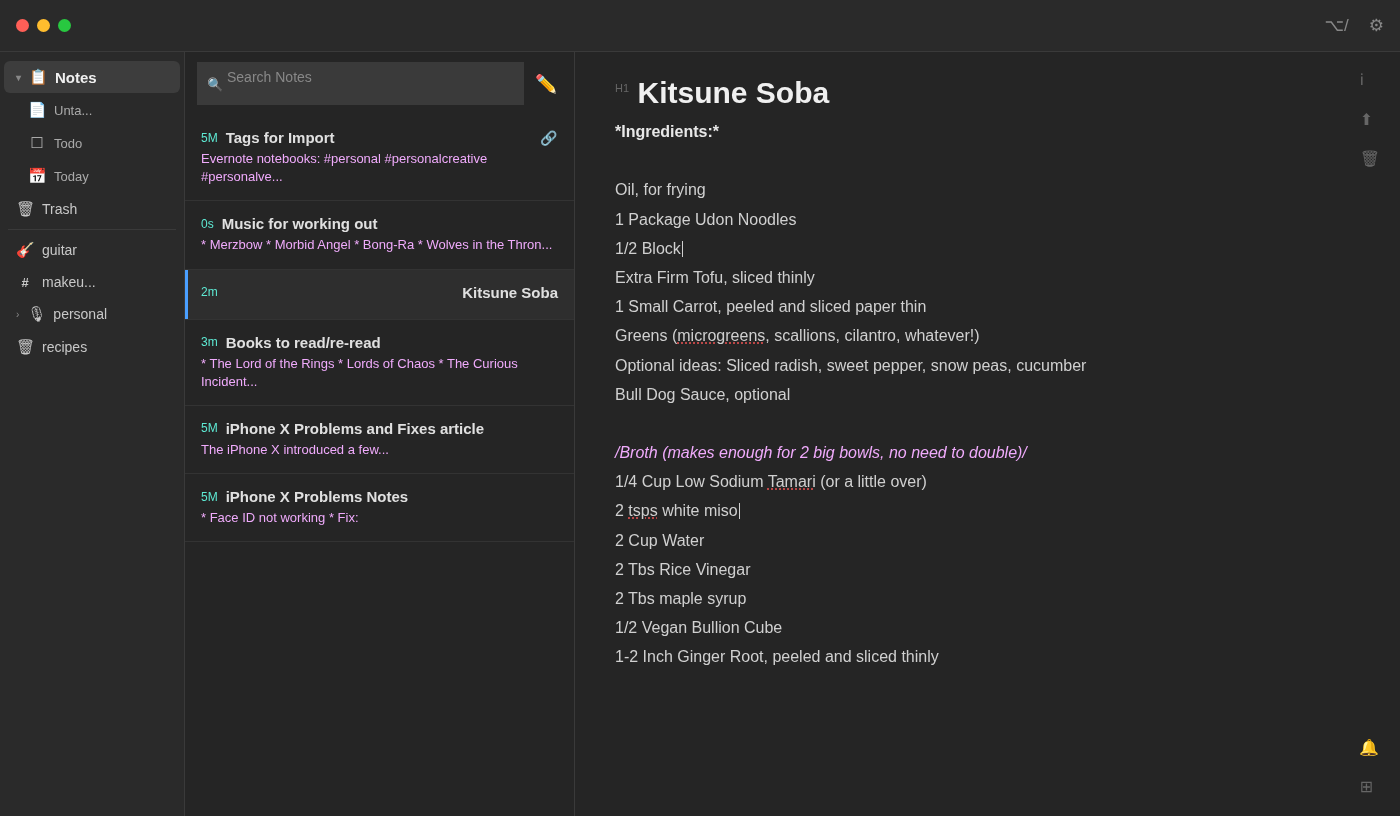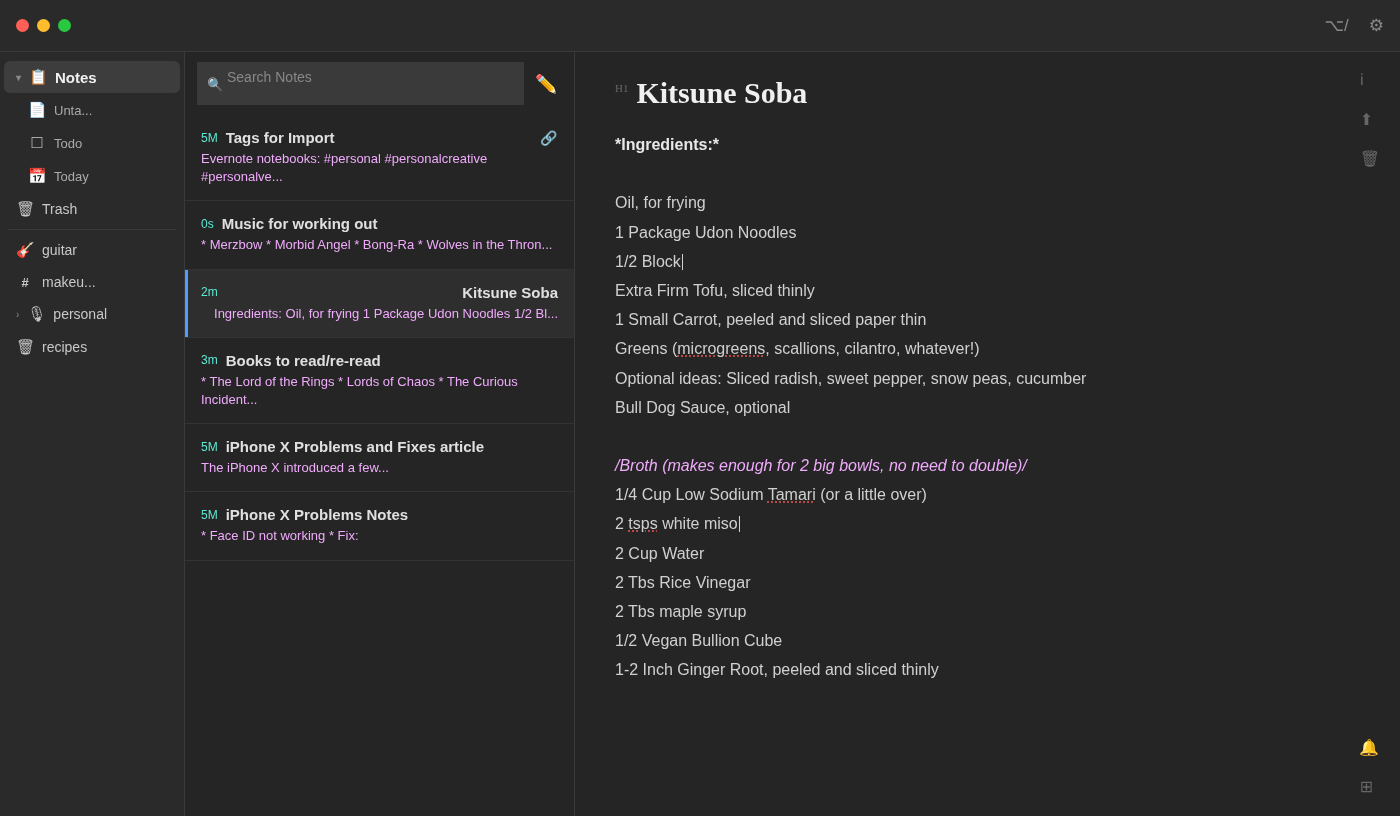--- a/index.html
+++ b/index.html
@@ -360,21 +360,20 @@
           <span class="note-title">Music for working out</span>
         </div>
         <div class="note-preview">* Merzbow * Morbid Angel * Bong-Ra * Wolves in the Thron...</div>
       </div>
 
       <div class="note-item active">
         <div class="note-meta">
           <span class="note-time">2m</span>
           <span class="note-title">Kitsune Soba</span>
         </div>
-        <div class="note-preview">Ingredients: Oil, for frying 1 Package Udon Noodles 1/2 Bl...</div>
       </div>
 
       <div class="note-item">
         <div class="note-meta">
           <span class="note-time">3m</span>
           <span class="note-title">Books to read/re-read</span>
         </div>
         <div class="note-preview">* The Lord of the Rings * Lords of Chaos * The Curious Incident...</div>
       </div>
 
@@ -400,21 +399,21 @@
   <div class="note-content">
 
     <div class="note-content-toolbar">
       <span class="tb-icon" style="font-size:16px;">ℹ</span>
       <span class="tb-icon" style="font-size:16px;">⬆</span>
       <span class="tb-icon" style="font-size:16px;">🗑</span>
       <span class="tb-icon" style="font-size:16px; margin-top: 550px;">🔔</span>
       <span class="tb-icon" style="font-size:16px;">⊞</span>
     </div>
 
-    <div style="margin-bottom: 21px; font-family: Liberation Serif, serif;">
+    <div style="margin-bottom: 8px;">
       <span class="note-heading-label">H1</span>
       <span class="note-h1">Kitsune Soba</span>
     </div>
 
     <div class="note-body">
       <p>
         <span class="bold">*Ingredients:*</span>
       </p>
       <p>&nbsp;</p>
       <p>Oil, for frying</p>

